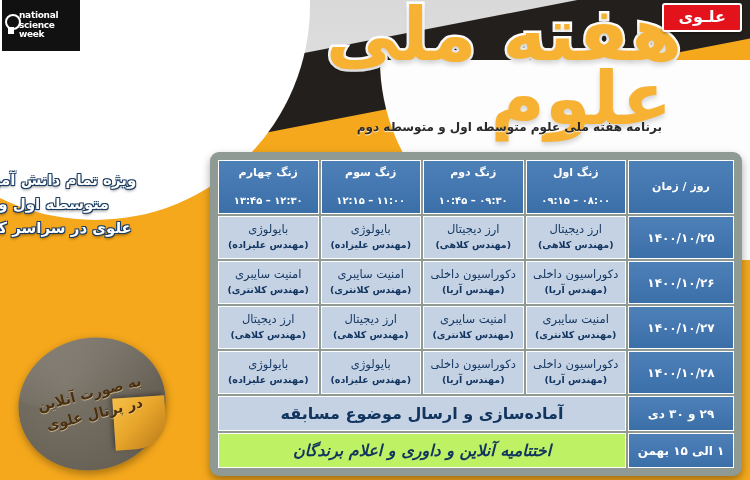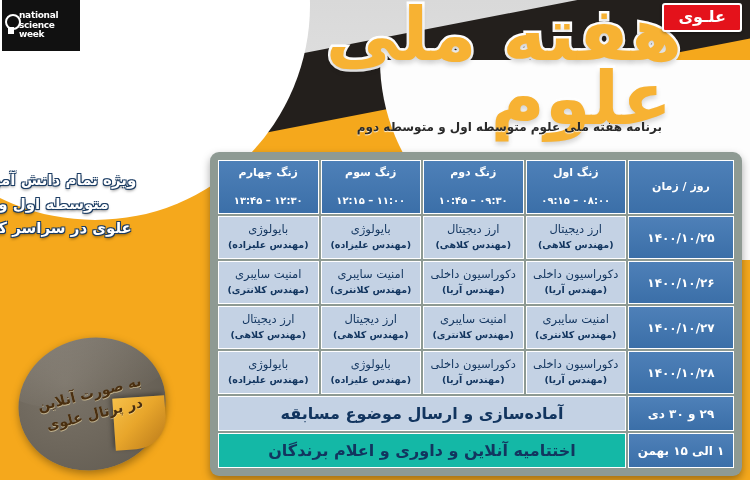--- a/index.html
+++ b/index.html
@@ -188,21 +188,21 @@
     padding:5px 2px 6px 2px;
     line-height:14px;
   }
   td.sess .topic { display:block; font-size:11.5px; font-weight:normal; }
   td.sess .teacher { display:block; font-size:9.5px; font-weight:bold; margin-top:2px; }
   td.wide {
     background:#c4d2e4;
     color:#12355f; font-size:16px; font-weight:bold;
     padding:7px 4px;
   }
-  tr.alt td.wide { background:#14b8a6; }
+  tr.alt td.wide { background:#bef264;font-style:italic; }
 </style>
 </head>
 <body>
 
 <div id="poster">
 
   <div class="bg-top"></div>
   <div class="bg-dark"></div>
   <div class="bg-orange"></div>
   <div class="bg-orange-right"></div>

